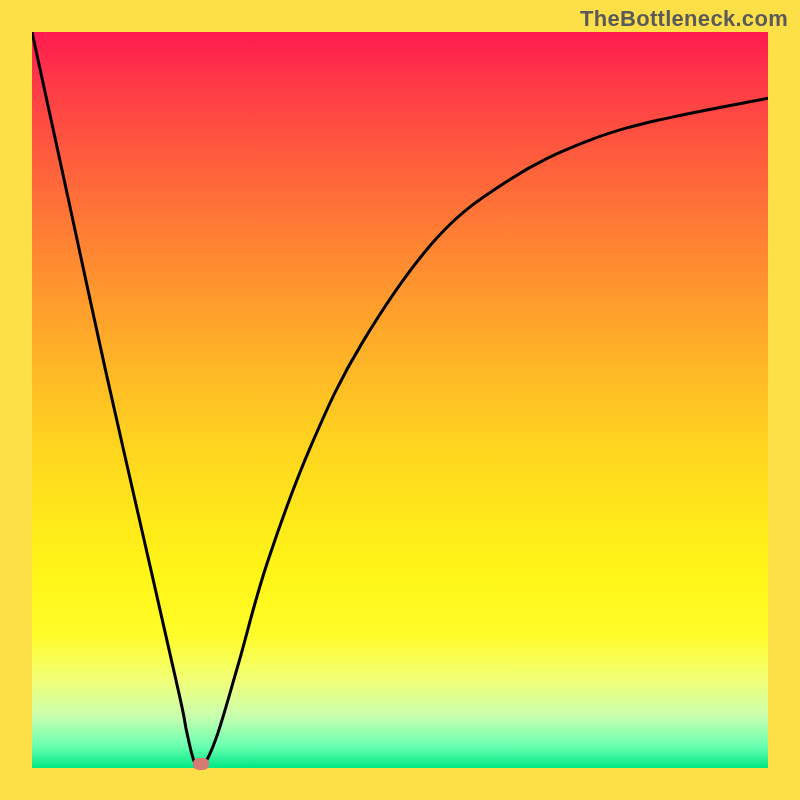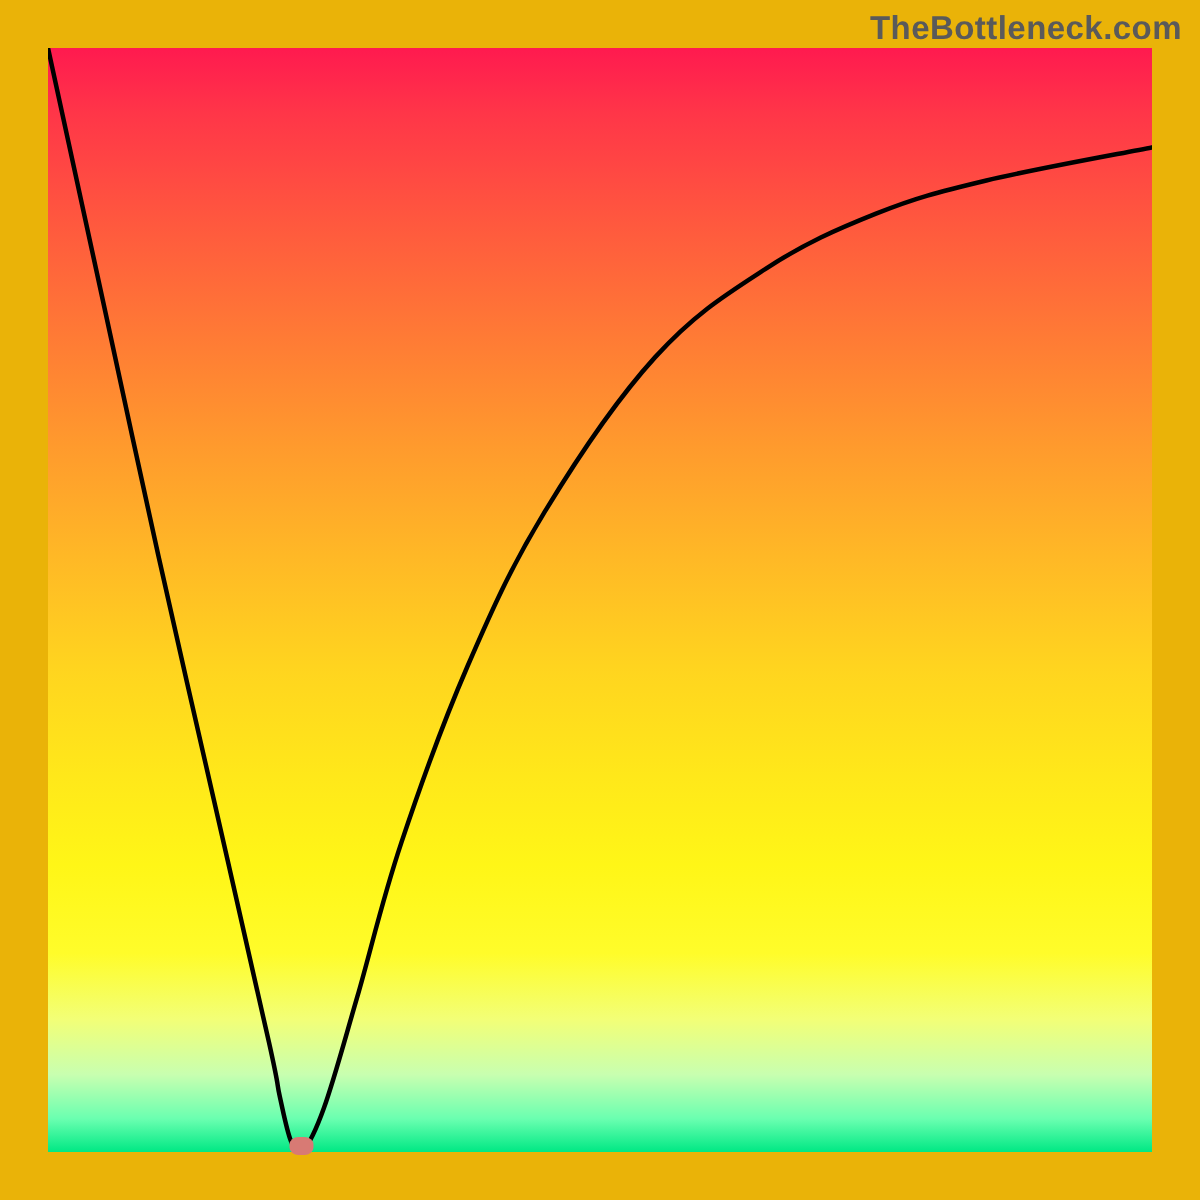--- a/index.html
+++ b/index.html
@@ -7,21 +7,21 @@
     padding: 0;
     width: 800px;
     height: 800px;
     overflow: hidden;
     font-family: Arial, Helvetica, sans-serif;
   }
   .frame {
     position: relative;
     width: 800px;
     height: 800px;
-    background: #eab308;
+    background: #fde047;
   }
   .watermark {
     position: absolute;
     top: 6px;
     right: 12px;
     font-size: 22px;
     font-weight: 600;
     color: #5a5a5a;
     letter-spacing: 0.3px;
     z-index: 4;

